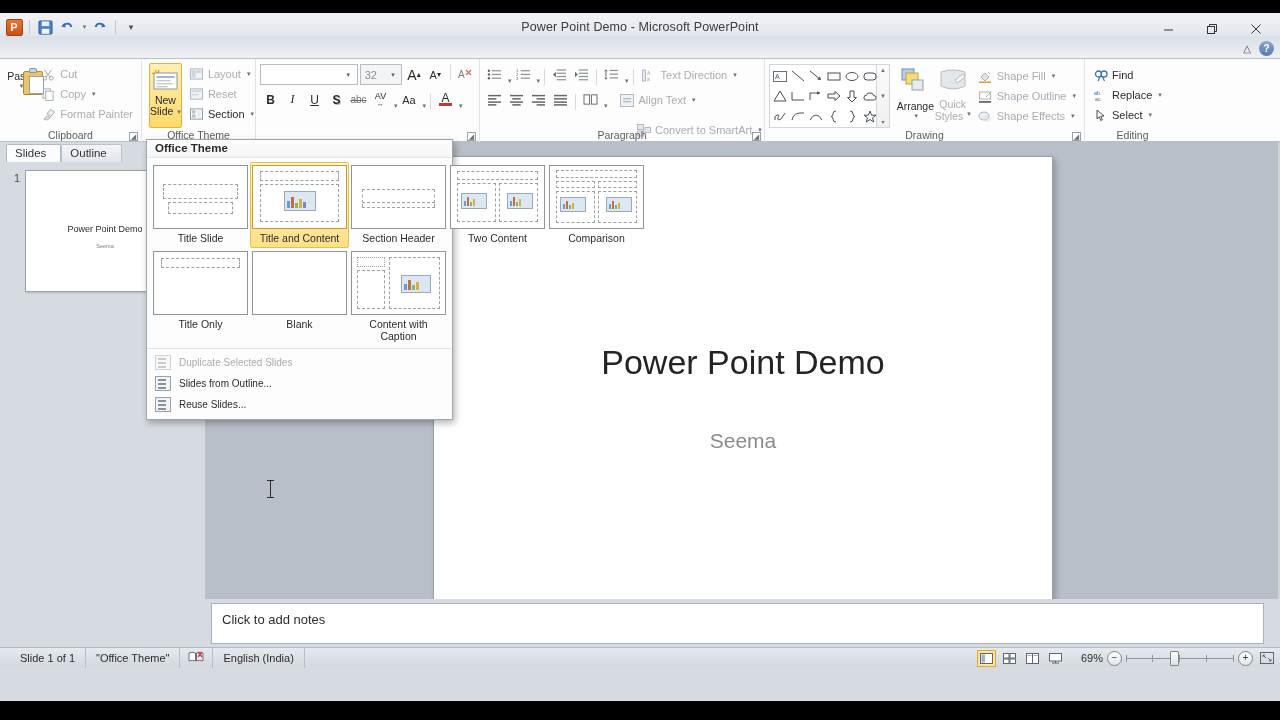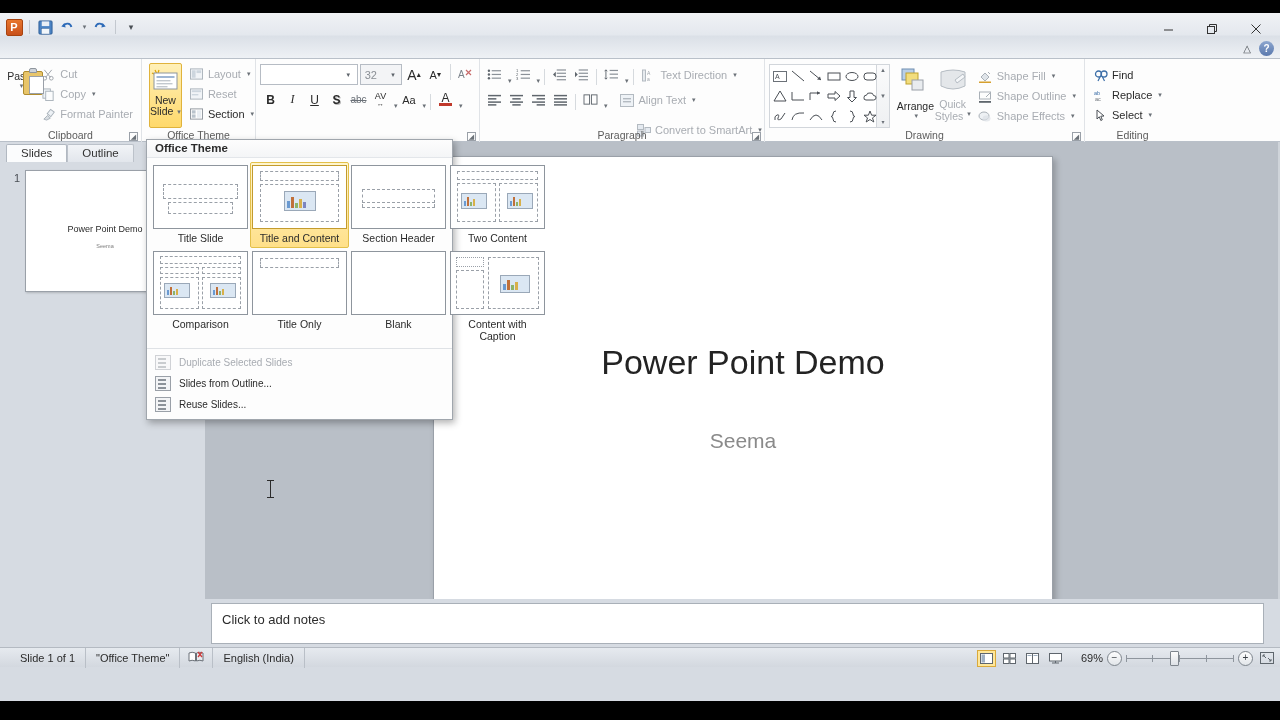--- a/index.html
+++ b/index.html
@@ -137,21 +137,21 @@
   .shp { display:flex; align-items:center; justify-content:center; font-size:11px; color:#4a4f55; }
   .shape-scroll { width:13px; height:64px; border:1px solid #d2d6db; border-left:none; background:linear-gradient(to bottom,#fbfbfc,#eef0f2); display:flex; flex-direction:column; justify-content:space-between; align-items:center; font-size:6px; color:#6b7178; padding:2px 0; }
 
   
   .workspace { position: relative; height: 505px; background: #b9bfc7; display: flex; }
 
   
   .leftpane { width: 205px; background: #d6dbe2; display: flex; flex-direction: column; }
   .pane-tabs { height: 20px; display: flex; padding-left: 6px; gap: 0; align-items: flex-end; }
   .ptab {
-    font-size: 11.5px; padding: 2px 14px 3px 14px; color: #333;
+    font-size: 11.5px; padding: 2px 14px 3px 8px; color: #333;
     border: 1px solid #bcc2ca; border-bottom: none; border-radius: 2px 2px 0 0;
     background: linear-gradient(to bottom,#f2f4f7,#e2e6ec);
     text-align: center;
   }
   .ptab.active { background: #fbfcfd; border-color:#b1b8c1; }
   .thumbs { flex:1; background:#d6dbe2; padding: 8px 0 0 0; position:relative; }
   .thumb-row { display:flex; align-items:flex-start; padding-left: 6px; }
   .thumb-num { width: 14px; font-size: 11px; color: #4a4f55; text-align:right; padding-top:2px; margin-right:5px; }
   .thumb {
     width: 160px; height: 122px; background:#fff; border:1px solid #9aa0a8;
@@ -220,21 +220,21 @@
   .dropdown {
     position:absolute; left: 146px; top: 126px; width: 307px;
     background:#fdfdfd; border:1px solid #a0a6ad;
     box-shadow: 2px 3px 7px rgba(0,0,0,.3); z-index: 50;
   }
   .dd-header {
     height: 18px; font-size: 11.5px; font-weight: bold; color:#2b2b2b;
     padding: 2px 0 0 8px; border-bottom:1px solid #e3e6ea;
     background: linear-gradient(to bottom,#fdfdfd,#f4f5f7);
   }
-  .dd-grid { padding: 4px 4px 2px 4px; display:grid; grid-template-columns: repeat(4, 1fr); }
+  .dd-grid { padding: 4px 4px 2px 4px; display:grid; grid-template-columns: repeat(5, 1fr); }
   .layout-cell { padding: 3px 2px 4px 2px; display:flex; flex-direction:column; align-items:center; }
   .layout-cell.sel { background: linear-gradient(to bottom,#fff6cf,#ffe089); border:1px solid #e3c04a; border-radius:2px; padding: 2px 1px 3px 1px; }
   .lt-box { width: 95px; height: 64px; background:#fff; border:1px solid #8e959d; position:relative; }
   .layout-cell.sel .lt-box { border:1px solid #c39b2e; }
   .lt-label { font-size: 10.5px; color:#2b2b2b; text-align:center; margin-top:3px; line-height:12px; }
   .ph { position:absolute; border:1px dashed #9aa0a8; }
   .content-ico {
     position:absolute; width: 32px; height: 20px;
     background:
       linear-gradient(to bottom, #dbe7f3 0%, #dbe7f3 100%);
@@ -285,20 +285,21 @@
       <div class="icobox">
         <svg width="14" height="14" viewBox="0 0 16 16">
             <path d="M12 7 C10 3,4 3,3 8" stroke="#2e6bb8" stroke-width="2.2" fill="none"></path>
             <path d="M14.5 7.5 L11 3.5 L9.5 8.5 Z" fill="#2e6bb8"></path>
           </svg>
       </div>
       <div class="qat-sep"></div>
       <div class="icobox" style="font-size:9px;color:#4a4f55">▾</div>
     </div>
 
+    <div class="win-title">Power Point Demo  -  Microsoft PowerPoint</div>
 
     <div class="wbtns">
       <div class="wbtn">
         <svg width="11" height="11" viewBox="0 0 11 11">
             <line x1="1" y1="6" x2="10" y2="6" stroke="#333" stroke-width="1"></line>
           </svg>
       </div>
       <div class="wbtn">
         <svg width="12" height="12" viewBox="0 0 12 12">
             <rect x="1.5" y="3.5" width="7" height="7" fill="none" stroke="#333"></rect>

